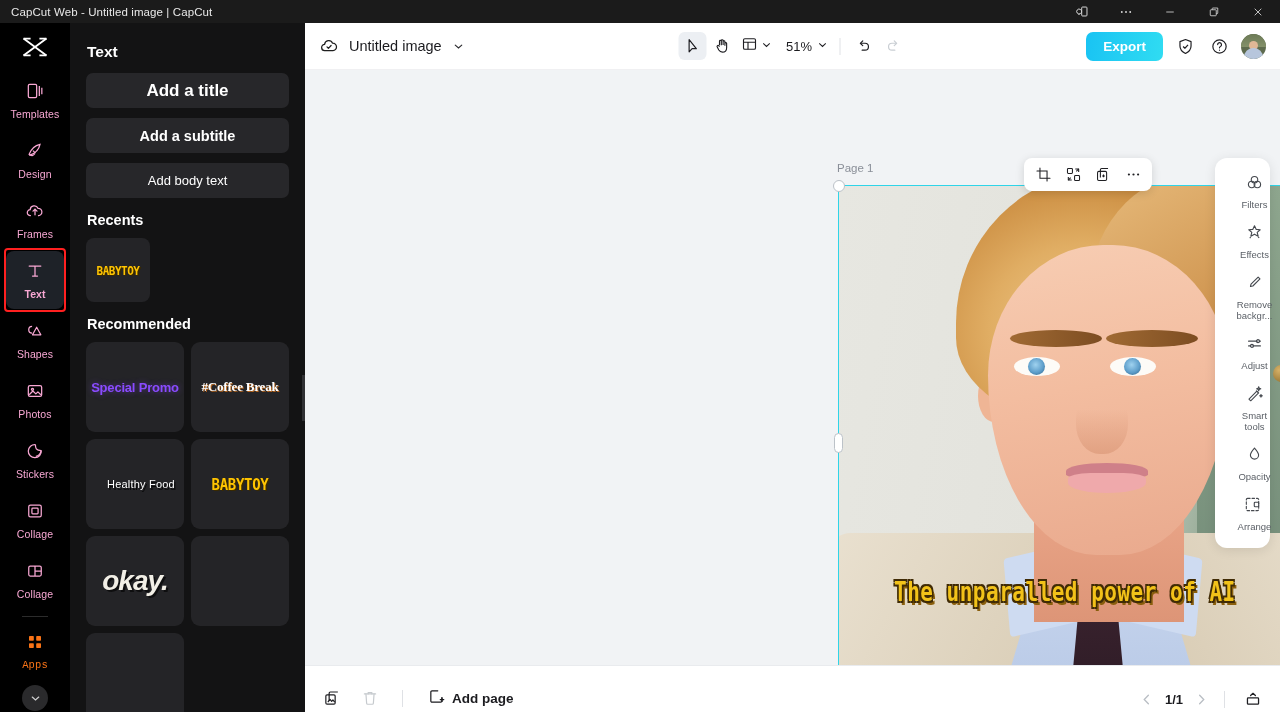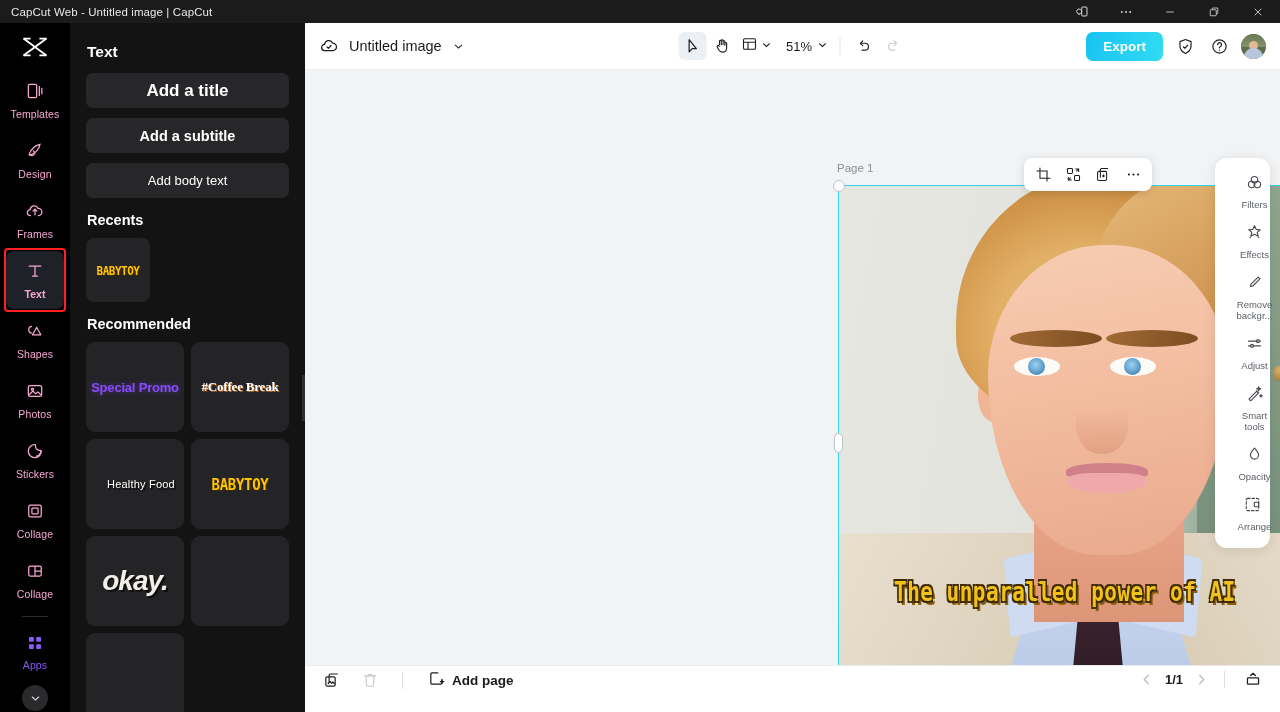--- a/index.html
+++ b/index.html
@@ -36,21 +36,21 @@
     align-items:center; justify-content:center; gap:4px; color:#f9a8d4; margin-bottom:2px;
     cursor:pointer; position:relative;
   }
   .rail-item .rl{ font-size:10.5px; line-height:1; letter-spacing:.1px; }
   .rail-item.active{ background:#1e2228; }
   .rail-item.active::after{
     content:""; position:absolute; left:-2px; top:-3px; right:-2px; bottom:-3px;
     border:2.5px solid #ff2020; border-radius:4px; pointer-events:none;
   }
   .rail-sep{ width:26px; height:1px; background:#2c2c2c; margin:5px 0 6px; }
-  .rail-item.dim{ color:#8b5cf6; }
+  .rail-item.dim{ color:#f97316;font-family:Liberation Mono, monospace; }
   .rail-chevron{
     width:26px; height:26px; border-radius:50%; background:#2a2a2c; color:#cfcfcf;
     display:flex; align-items:center; justify-content:center; margin-top:2px; cursor:pointer;
   }
 
   
   .panel{
     width:235px; background:#131314; flex-shrink:0; position:relative;
     padding:0 16px; overflow:hidden;
   }
@@ -244,21 +244,21 @@
   }
   .dock-item{
     width:52px; padding:5px 2px 6px; border-radius:8px; display:flex;
     flex-direction:column; align-items:center; gap:3px; color:#44484e; cursor:pointer;margin-left:24px;
   }
   .dock-item .dl{ font-size:9.5px; line-height:11px; text-align:center; color:#5a5f66; }
 
   
   .bottombar{
     height:47px; background:#fff; border-top:1px solid #e9ebee; display:flex;
-    align-items:flex-start; padding:0 14px; position:relative; flex-shrink:0;
+    align-items:flex-end; padding:0 14px; position:relative; flex-shrink:0;
   }
   .bb-left{ display:flex; align-items:center; gap:12px; }
   .bicon{ width:26px; height:26px; display:flex; align-items:center; justify-content:center;
     color:#1f1f23; cursor:pointer; border-radius:5px; }
   .bicon.dis{ color:#c6cace; cursor:default; }
   .addpage{ display:flex; align-items:center; gap:7px; cursor:pointer; color:#1b1b1f;
     font-size:13.5px; font-weight:700; padding:4px 6px; border-radius:6px; }
   .bb-right{ position:absolute; right:14px; display:flex; align-items:center; gap:8px; }
   .pagenum{ font-size:13px; font-weight:700; color:#1b1b1f; min-width:24px; text-align:center; }
   .narrow{ color:#b9bec4; cursor:pointer; display:flex; }

